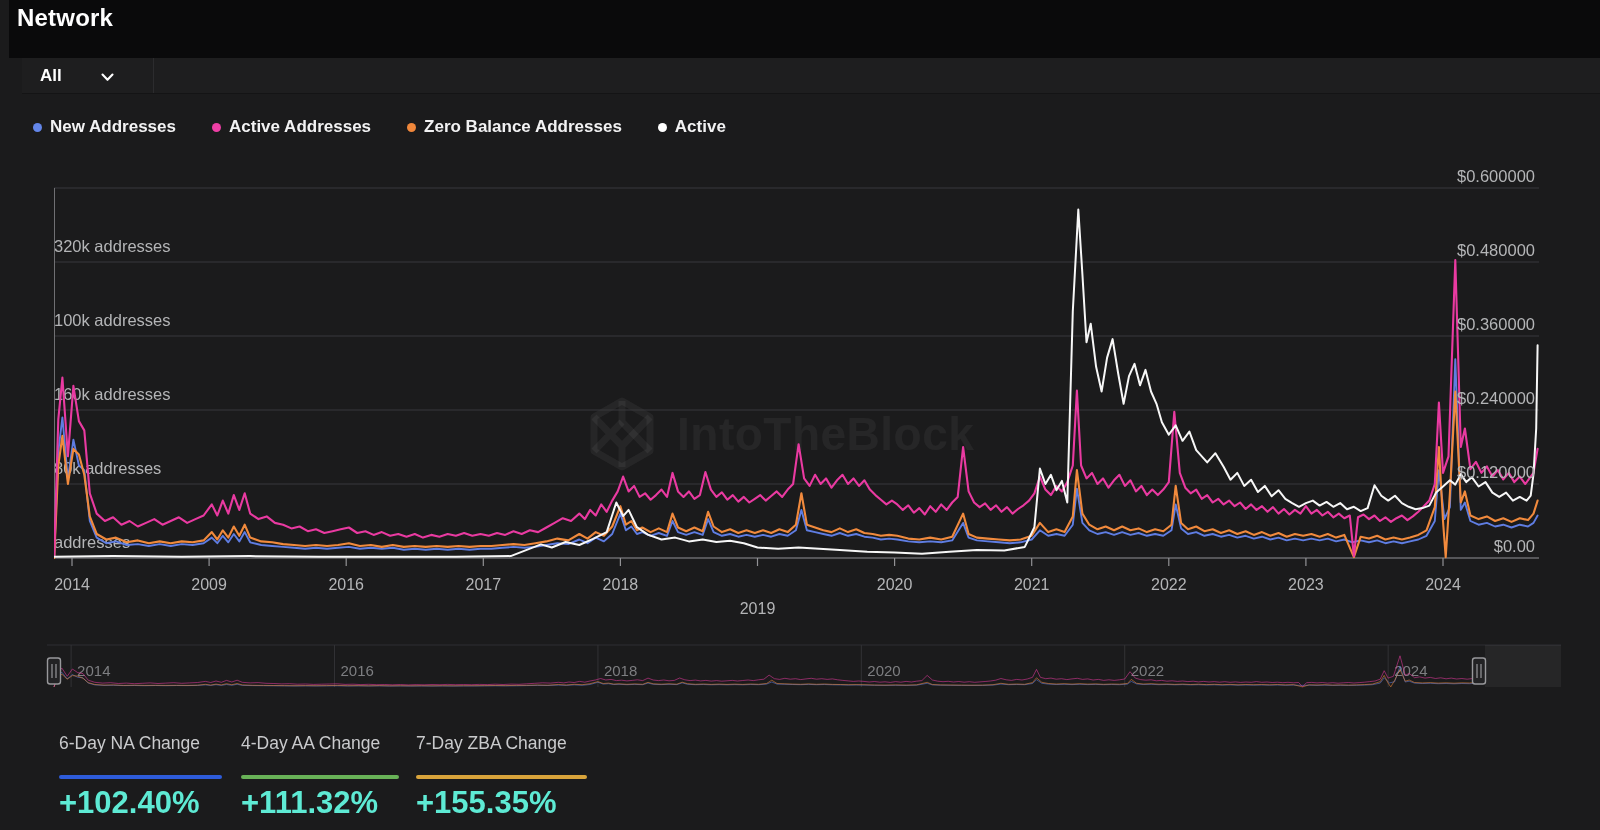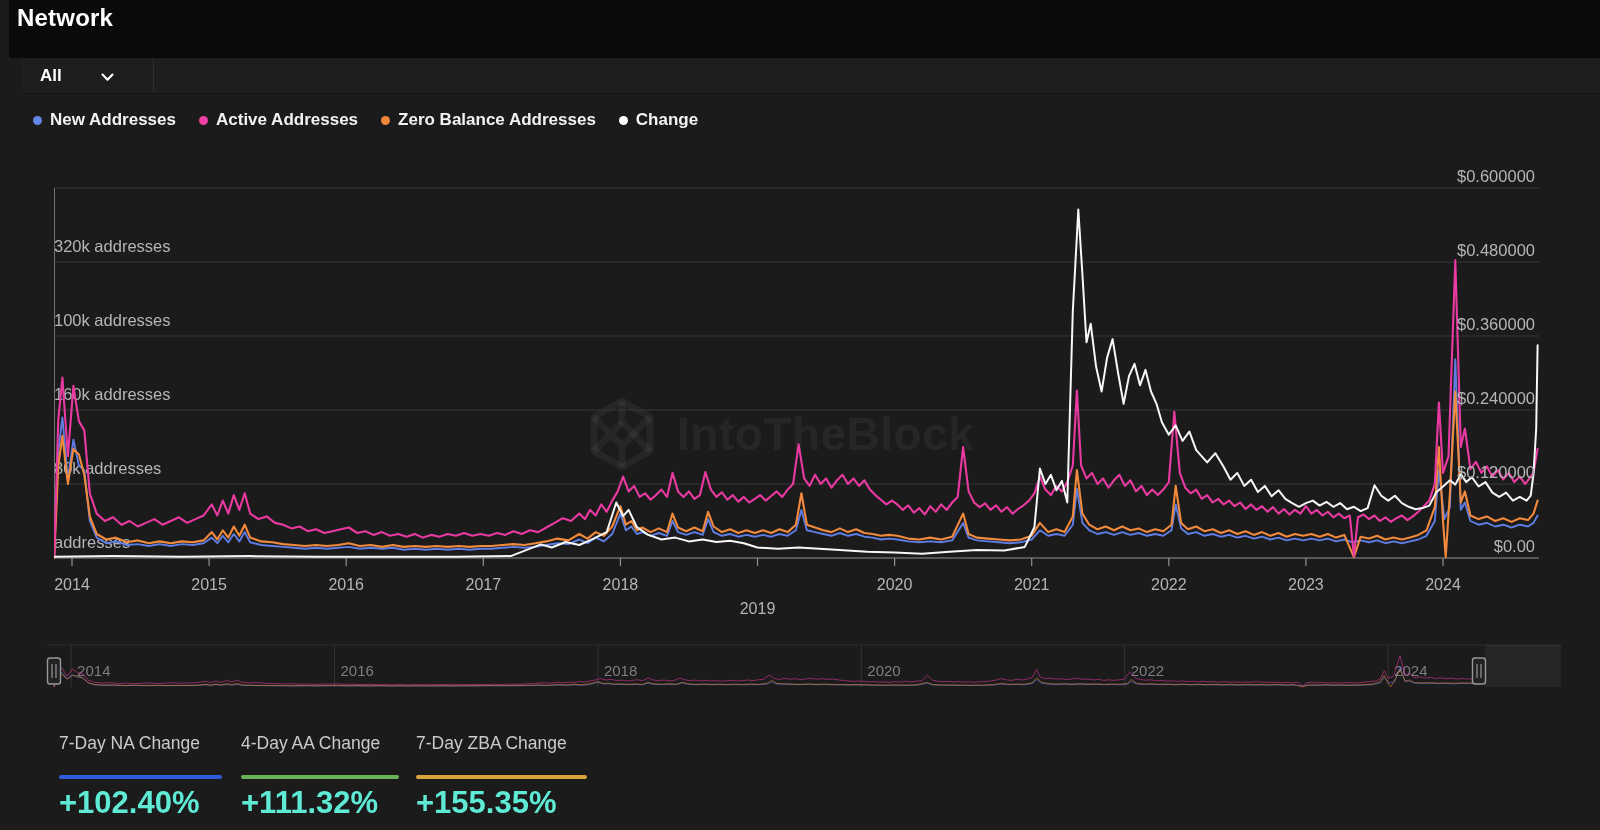--- a/index.html
+++ b/index.html
@@ -8,21 +8,21 @@
   
   .header{position:absolute;left:0;top:0;width:1600px;height:58px;background:#0a0a0b;z-index:6;}
   .header h1{margin:0;padding:2px 0 0 8px;font-size:24px;line-height:32px;font-weight:800;color:#ffffff;letter-spacing:.2px;}
   
   .toolbar{position:absolute;left:13px;top:58px;width:1581px;height:35px;background:#1e1e1f;
     border-bottom:1px solid #141415;z-index:6;display:flex;align-items:stretch;}
   .range-cell{width:113px;display:flex;align-items:center;padding-left:18px;border-right:1px solid #2c2c2e;cursor:pointer;gap:32px;}
   .range-cell span{color:#ffffff;font-size:17px;font-weight:600;}
   .chev{margin-left:7px;margin-top:3px;}
   
-  .legend{position:absolute;left:24px;top:103px;height:34px;display:flex;align-items:center;gap:23px;z-index:6;}
+  .legend{position:absolute;left:24px;top:103px;height:34px;display:flex;align-items:flex-end;gap:36px;z-index:6;}
   .legend-item{display:flex;align-items:center;gap:8px;cursor:pointer;}
   .dot{width:9px;height:9px;border-radius:50%;background:#888;}
   .legend-label{color:#f2f2f3;font-size:17px;font-weight:600;}
   
   .axlabel{position:absolute;font-size:16.5px;color:#b4b5b7;white-space:nowrap;z-index:1;}
   .right-lab{z-index:3;text-align:left;}
   .xlabel{position:absolute;font-size:16px;color:#b4b5b7;transform:translateX(-50%);z-index:1;}
   .navlabel{position:absolute;font-size:15px;color:#7d7e81;z-index:1;}
   #chart-svg{position:absolute;left:0;top:0;z-index:2;}
   
@@ -62,21 +62,21 @@
     <div class="legend-item">
       <span class="dot" style="background-color: rgb(238, 63, 165);"></span>
       <span class="legend-label">Active Addresses</span>
     </div>
     <div class="legend-item">
       <span class="dot" style="background-color: rgb(240, 135, 59);"></span>
       <span class="legend-label">Zero Balance Addresses</span>
     </div>
     <div class="legend-item">
       <span class="dot" style="background-color: rgb(255, 255, 255);"></span>
-      <span class="legend-label">Change</span>
+      <span class="legend-label">Active</span>
     </div>
   </div>
 
   <div class="watermark">
     <svg width="70" height="76" viewBox="0 0 70 76">
       <g fill="none" stroke="rgba(255,255,255,0.05)" stroke-width="7" stroke-linejoin="round">
         <path d="M35 5 L63 21 L63 55 L35 71 L7 55 L7 21 Z"></path>
         <path d="M35 5 L35 26 L63 55"></path>
         <path d="M7 55 L35 26 M35 71 L35 50 L7 21 M63 21 L35 50"></path>
       </g>
@@ -94,21 +94,21 @@
   <div id="right-labels">
       <div class="axlabel right-lab" style="right: 74px; top: 167px;">$0.600000</div>
       <div class="axlabel right-lab" style="right: 74px; top: 241px;">$0.480000</div>
       <div class="axlabel right-lab" style="right: 74px; top: 315px;">$0.360000</div>
       <div class="axlabel right-lab" style="right: 74px; top: 389px;">$0.240000</div>
       <div class="axlabel right-lab" style="right: 74px; top: 463px;">$0.120000</div>
       <div class="axlabel right-lab" style="right: 74px; top: 537px;">$0.00</div>
     </div>
   <div id="x-labels">
       <div class="xlabel" style="left: 63px; top: 576px;">2014</div>
-      <div class="xlabel" style="left: 200.1px; top: 576px;">2015</div>
+      <div class="xlabel" style="left: 200.1px; top: 576px;">2009</div>
       <div class="xlabel" style="left: 337.2px; top: 576px;">2016</div>
       <div class="xlabel" style="left: 474.3px; top: 576px;">2017</div>
       <div class="xlabel" style="left: 611.4px; top: 576px;">2018</div>
       <div class="xlabel" style="left: 748.5px; top: 600px;">2019</div>
       <div class="xlabel" style="left: 885.6px; top: 576px;">2020</div>
       <div class="xlabel" style="left: 1022.7px; top: 576px;">2021</div>
       <div class="xlabel" style="left: 1159.8px; top: 576px;">2022</div>
       <div class="xlabel" style="left: 1296.9px; top: 576px;">2023</div>
       <div class="xlabel" style="left: 1434px; top: 576px;">2024</div>
     </div>
@@ -169,21 +169,21 @@
       <g clip-path="url(#plotclip)">
         <polyline points="45.2,557.1 49.3,451.6 53.4,417.4 58.9,479.4 64.4,439.6 69.9,465.5 75.3,470.1 80.8,521.0 87.7,537.6 97.3,543.2 106.9,541.4 117.8,545.0 128.8,544.1 139.8,546.0 150.7,544.1 161.7,546.0 172.7,544.1 183.6,545.0 194.6,543.2 202.8,537.6 208.3,543.2 213.8,535.8 219.3,542.3 224.8,534.0 230.3,541.4 235.7,532.1 241.2,542.3 252.2,545.0 263.2,546.0 274.1,546.9 285.1,547.8 296.1,548.8 307.0,547.8 318.0,548.8 329.0,547.8 339.9,546.9 350.9,548.8 361.9,547.8 372.8,548.8 383.8,547.8 394.8,549.7 405.8,548.8 416.7,549.7 427.7,548.8 438.7,549.7 449.6,548.8 460.6,549.7 471.6,548.8 482.5,548.8 493.5,547.8 504.5,546.9 515.4,547.8 526.4,546.9 537.4,545.0 548.3,543.2 559.3,544.1 570.3,539.5 578.5,543.2 586.7,537.6 594.9,541.4 603.2,534.0 611.4,513.6 616.9,530.3 622.4,526.5 627.9,534.0 633.3,532.1 641.6,535.8 649.8,533.0 658.0,535.8 663.5,521.0 669.0,532.1 677.2,534.9 685.4,532.1 693.7,534.9 699.1,519.1 704.6,532.1 712.9,535.8 721.1,534.0 729.3,536.7 737.5,534.9 745.8,536.7 754.0,534.9 762.2,536.7 770.4,534.0 778.7,535.8 786.9,530.3 792.4,509.9 797.9,530.3 806.1,532.1 814.3,534.0 822.5,535.8 830.8,533.0 839.0,535.8 847.2,534.0 855.4,536.7 863.7,537.6 871.9,539.5 880.1,538.6 888.3,539.5 899.3,541.4 910.3,542.3 921.2,541.4 932.2,542.3 943.2,540.4 954.1,522.9 959.6,537.6 967.9,540.4 978.8,541.4 989.8,542.3 1000.8,543.2 1011.7,542.3 1022.7,539.5 1030.9,530.3 1039.2,535.8 1047.4,534.0 1055.6,535.8 1063.8,524.7 1067.9,488.6 1073.4,522.9 1080.3,530.3 1088.5,534.0 1096.7,532.1 1105.0,534.9 1113.2,532.1 1121.4,534.9 1129.6,533.0 1137.9,535.8 1146.1,534.0 1154.3,535.8 1162.5,530.3 1166.7,504.4 1172.1,528.4 1179.0,534.0 1187.2,532.1 1195.4,535.8 1203.7,534.0 1211.9,536.7 1220.1,534.9 1228.3,537.6 1236.6,535.8 1244.8,538.6 1253.0,536.7 1261.3,539.5 1269.5,537.6 1277.7,540.4 1285.9,538.6 1294.2,540.4 1302.4,538.6 1310.6,540.4 1318.8,538.6 1327.1,541.4 1335.3,539.5 1343.5,542.3 1351.7,540.4 1360.0,542.3 1368.2,540.4 1376.4,543.2 1384.6,541.4 1392.9,543.2 1401.1,541.4 1409.3,539.5 1417.5,535.8 1425.8,521.0 1429.9,470.1 1435.4,519.1 1440.9,507.1 1446.3,359.1 1451.8,509.9 1455.9,502.5 1461.4,521.0 1469.6,524.7 1477.9,522.9 1486.1,526.5 1494.3,524.7 1502.5,527.5 1510.8,524.7 1519.0,526.5 1524.5,522.9 1528.6,515.5" fill="none" stroke="#5f7de2" stroke-width="1.9" stroke-linejoin="round" stroke-linecap="round"></polyline>
         <polyline points="45.2,558.0 49.3,465.5 53.4,435.9 58.9,484.0 64.4,448.9 69.9,454.4 75.3,474.8 80.8,516.4 87.7,534.0 97.3,539.5 106.9,537.6 117.8,542.3 128.8,540.4 139.8,543.2 150.7,541.4 161.7,543.2 172.7,541.4 183.6,542.3 194.6,540.4 202.8,532.1 208.3,539.5 213.8,530.3 219.3,537.6 224.8,526.5 230.3,535.8 235.7,524.7 241.2,537.6 252.2,541.4 263.2,542.3 274.1,544.1 285.1,545.0 296.1,546.0 307.0,545.0 318.0,546.0 329.0,545.0 339.9,543.2 350.9,546.0 361.9,545.0 372.8,546.9 383.8,545.0 394.8,546.9 405.8,546.0 416.7,546.9 427.7,546.0 438.7,546.9 449.6,546.0 460.6,546.9 471.6,546.0 482.5,546.0 493.5,545.0 504.5,544.1 515.4,545.0 526.4,543.2 537.4,541.4 548.3,538.6 559.3,540.4 570.3,534.0 578.5,538.6 586.7,532.1 594.9,535.8 603.2,526.5 611.4,506.2 616.9,524.7 622.4,521.0 627.9,530.3 633.3,527.5 641.6,532.1 649.8,528.4 658.0,532.1 663.5,513.6 669.0,527.5 677.2,531.2 685.4,527.5 693.7,531.2 699.1,511.8 704.6,526.5 712.9,532.1 721.1,529.3 729.3,533.0 737.5,530.3 745.8,533.0 754.0,530.3 762.2,533.0 770.4,529.3 778.7,532.1 786.9,524.7 792.4,493.3 797.9,524.7 806.1,527.5 814.3,530.3 822.5,532.1 830.8,528.4 839.0,532.1 847.2,529.3 855.4,533.0 863.7,534.0 871.9,535.8 880.1,534.9 888.3,535.8 899.3,538.6 910.3,539.5 921.2,537.6 932.2,539.5 943.2,536.7 954.1,513.6 959.6,534.0 967.9,537.6 978.8,538.6 989.8,539.5 1000.8,540.4 1011.7,539.5 1022.7,535.8 1030.9,522.9 1039.2,532.1 1047.4,529.3 1055.6,532.1 1063.8,516.4 1067.9,470.1 1073.4,513.6 1080.3,524.7 1088.5,529.3 1096.7,526.5 1105.0,530.3 1113.2,526.5 1121.4,530.3 1129.6,528.4 1137.9,532.1 1146.1,529.3 1154.3,531.2 1162.5,524.7 1166.7,485.9 1172.1,522.9 1179.0,529.3 1187.2,526.5 1195.4,531.2 1203.7,529.3 1211.9,533.0 1220.1,530.3 1228.3,534.0 1236.6,531.2 1244.8,534.9 1253.0,532.1 1261.3,535.8 1269.5,533.0 1277.7,536.7 1285.9,534.0 1294.2,535.8 1302.4,534.0 1310.6,536.7 1318.8,534.0 1327.1,537.6 1335.3,534.9 1344.9,557.1 1351.7,536.7 1360.0,538.6 1368.2,535.8 1376.4,539.5 1384.6,537.6 1392.9,539.5 1401.1,537.6 1409.3,534.9 1417.5,530.3 1425.8,507.1 1429.9,447.0 1434.0,521.0 1436.7,557.1 1440.9,493.3 1446.3,391.5 1451.8,502.5 1455.9,491.4 1461.4,515.5 1469.6,519.1 1477.9,516.4 1486.1,521.0 1494.3,518.2 1502.5,521.9 1510.8,518.2 1519.0,520.1 1524.5,513.6 1528.6,500.6" fill="none" stroke="#f18a3d" stroke-width="2.1" stroke-linejoin="round" stroke-linecap="round"></polyline>
         <polyline points="45.2,556.1 49.3,419.3 53.4,377.6 58.9,456.3 64.4,385.9 69.9,421.1 75.3,430.4 80.8,493.3 87.7,513.6 95.9,521.0 104.1,517.3 112.4,524.7 120.6,521.0 128.8,526.5 137.0,522.9 145.3,519.1 153.5,524.7 161.7,521.0 169.9,517.3 178.2,522.9 186.4,519.1 194.6,515.5 202.8,504.4 208.3,515.5 213.8,500.6 219.3,513.6 224.8,495.1 230.3,509.9 235.7,493.3 241.2,513.6 249.5,519.1 257.7,516.4 265.9,522.9 274.1,524.7 282.4,528.4 290.6,526.5 298.8,531.2 307.0,529.3 315.3,533.0 323.5,531.2 331.7,529.3 339.9,527.5 348.2,533.0 356.4,531.2 364.6,534.9 372.8,532.1 381.1,535.8 389.3,534.0 397.5,536.7 405.8,534.0 414.0,537.6 422.2,534.9 430.4,536.7 438.7,534.0 446.9,535.8 455.1,533.0 463.3,535.8 471.6,534.0 479.8,535.8 488.0,533.0 496.2,534.9 504.5,531.2 512.7,534.0 520.9,530.3 529.1,532.1 537.4,527.5 545.6,522.9 553.8,518.2 562.0,521.0 570.3,513.6 575.8,519.1 581.2,509.9 586.7,515.5 592.2,504.4 597.7,511.8 603.2,500.6 608.7,491.4 614.1,476.6 619.6,491.4 625.1,485.9 630.6,496.9 636.1,493.3 641.6,499.7 647.0,495.1 652.5,489.6 658.0,496.9 663.5,472.9 669.0,491.4 674.5,496.9 679.9,491.4 685.4,498.8 690.9,495.1 696.4,472.0 701.9,489.6 707.4,496.9 712.9,492.3 718.3,499.7 723.8,495.1 729.3,501.6 734.8,496.9 740.3,502.5 745.8,498.8 751.2,495.1 756.7,500.6 762.2,496.0 767.7,491.4 773.2,496.9 778.7,489.6 784.1,484.0 789.6,444.2 795.1,478.4 800.6,485.9 806.1,474.8 811.6,484.0 817.0,478.4 822.5,487.7 828.0,480.3 833.5,474.8 839.0,484.0 844.5,478.4 850.0,485.9 855.4,480.3 860.9,489.6 866.4,495.1 871.9,499.7 877.4,504.4 882.9,500.6 888.3,504.4 893.8,509.9 899.3,505.3 904.8,512.7 910.3,508.1 915.8,514.5 921.2,506.2 926.7,511.8 932.2,504.4 937.7,509.9 943.2,502.5 948.7,496.9 954.1,447.0 959.6,491.4 965.1,502.5 970.6,507.1 976.1,503.4 981.6,509.9 987.1,505.3 992.5,511.8 998.0,507.1 1003.5,513.6 1009.0,509.0 1014.5,505.3 1020.0,500.6 1025.4,493.3 1030.9,476.6 1036.4,489.6 1041.9,495.1 1047.4,485.9 1052.9,491.4 1058.3,482.1 1063.8,465.5 1067.9,390.6 1072.1,465.5 1077.5,478.4 1083.0,472.9 1088.5,484.0 1094.0,478.4 1099.5,487.7 1105.0,480.3 1110.4,474.8 1115.9,485.9 1121.4,480.3 1126.9,491.4 1132.4,485.9 1137.9,495.1 1143.3,489.6 1148.8,495.1 1154.3,489.6 1159.8,482.1 1165.3,411.9 1170.8,472.9 1176.3,487.7 1181.7,493.3 1187.2,489.6 1192.7,498.8 1198.2,495.1 1203.7,502.5 1209.2,498.8 1214.6,504.4 1220.1,500.6 1225.6,506.2 1231.1,502.5 1236.6,509.0 1242.1,504.4 1247.5,509.9 1253.0,506.2 1258.5,511.8 1264.0,507.1 1269.5,513.6 1275.0,509.0 1280.4,514.5 1285.9,509.9 1291.4,513.6 1296.9,506.2 1302.4,513.6 1307.9,509.9 1313.4,515.5 1318.8,511.8 1324.3,517.3 1329.8,513.6 1335.3,518.2 1340.8,515.5 1344.9,556.1 1349.0,517.3 1354.5,514.5 1360.0,519.1 1365.5,515.5 1370.9,521.0 1376.4,517.3 1381.9,521.9 1387.4,518.2 1392.9,515.5 1398.4,520.1 1403.8,516.4 1409.3,511.8 1414.8,506.2 1420.3,500.6 1425.8,484.0 1429.9,402.6 1434.0,472.9 1439.5,456.3 1446.3,260.1 1451.8,447.0 1455.9,428.5 1461.4,469.2 1466.9,461.8 1472.4,472.9 1477.9,466.4 1483.4,476.6 1488.8,470.1 1494.3,479.4 1499.8,472.9 1505.3,482.1 1510.8,476.6 1516.3,484.0 1520.4,478.4 1524.5,472.9 1528.6,448.9" fill="none" stroke="#e93aa1" stroke-width="2.1" stroke-linejoin="round" stroke-linecap="round"></polyline>
         <polyline points="45.2,556.8 104.1,556.1 172.7,556.8 241.2,556.1 309.8,556.8 378.3,556.8 446.9,556.8 501.7,556.1 531.9,544.4 542.8,547.5 556.6,542.0 570.3,545.0 584.0,538.9 597.7,532.1 607.3,502.5 614.1,516.1 619.6,509.9 627.9,527.2 638.8,534.6 652.5,539.5 666.2,537.6 679.9,541.4 693.7,539.5 707.4,542.0 721.1,540.7 734.8,543.2 748.5,547.5 769.1,548.8 789.6,547.5 810.2,548.8 830.8,550.0 858.2,551.8 885.6,552.5 913.0,553.7 940.4,551.8 967.9,550.0 995.3,550.6 1015.8,546.9 1025.4,527.2 1030.9,468.6 1036.4,484.0 1041.9,474.8 1047.4,490.2 1052.9,480.9 1058.3,502.5 1063.8,311.3 1069.3,209.6 1073.4,274.3 1077.5,342.2 1081.7,323.7 1087.1,366.8 1092.6,391.5 1098.1,357.6 1103.6,339.1 1109.1,373.0 1114.6,403.8 1120.0,376.1 1125.5,363.8 1131.0,385.3 1136.5,369.9 1142.0,391.5 1147.5,403.8 1152.9,422.3 1159.8,434.7 1166.7,425.4 1173.5,440.8 1180.4,431.6 1187.2,450.1 1198.2,462.4 1206.4,453.2 1214.6,466.7 1221.5,479.7 1228.3,472.9 1235.2,485.9 1242.1,479.7 1248.9,492.0 1255.8,485.9 1262.6,496.3 1269.5,490.2 1276.3,498.8 1283.2,503.1 1290.0,506.8 1296.9,503.1 1303.8,500.6 1310.6,505.6 1317.5,501.9 1324.3,506.8 1331.2,503.1 1338.0,509.3 1344.9,506.8 1351.7,511.1 1358.6,508.1 1365.5,485.2 1372.3,495.7 1379.2,500.6 1386.0,495.7 1392.9,503.1 1399.7,506.8 1406.6,509.3 1413.4,508.1 1420.3,505.6 1427.1,492.6 1434.0,486.5 1440.9,480.3 1446.3,484.6 1451.8,474.1 1457.3,482.1 1462.8,477.2 1469.6,486.5 1476.5,482.1 1483.4,492.6 1490.2,496.9 1497.1,492.6 1503.9,500.6 1510.8,496.9 1517.6,500.6 1521.7,495.7 1524.5,474.1 1527.2,428.5 1528.6,345.3" fill="none" stroke="#f7f7f7" stroke-width="2" stroke-linejoin="round" stroke-linecap="round"></polyline>
       </g>
     </svg>
 
   <div class="stats">
     <div class="stat-card" style="left:50px">
-      <div class="stat-label">7-Day NA Change</div>
+      <div class="stat-label">6-Day NA Change</div>
       <div class="stat-underline" style="width: 163px; background-color: rgb(46, 92, 218);"></div>
       <div class="stat-value">+102.40%</div>
     </div>
     <div class="stat-card" style="left:232px">
       <div class="stat-label">4-Day AA Change</div>
       <div class="stat-underline" style="width: 158px; background-color: rgb(104, 178, 87);"></div>
       <div class="stat-value">+111.32%</div>
     </div>
     <div class="stat-card" style="left:407px">
       <div class="stat-label">7-Day ZBA Change</div>

